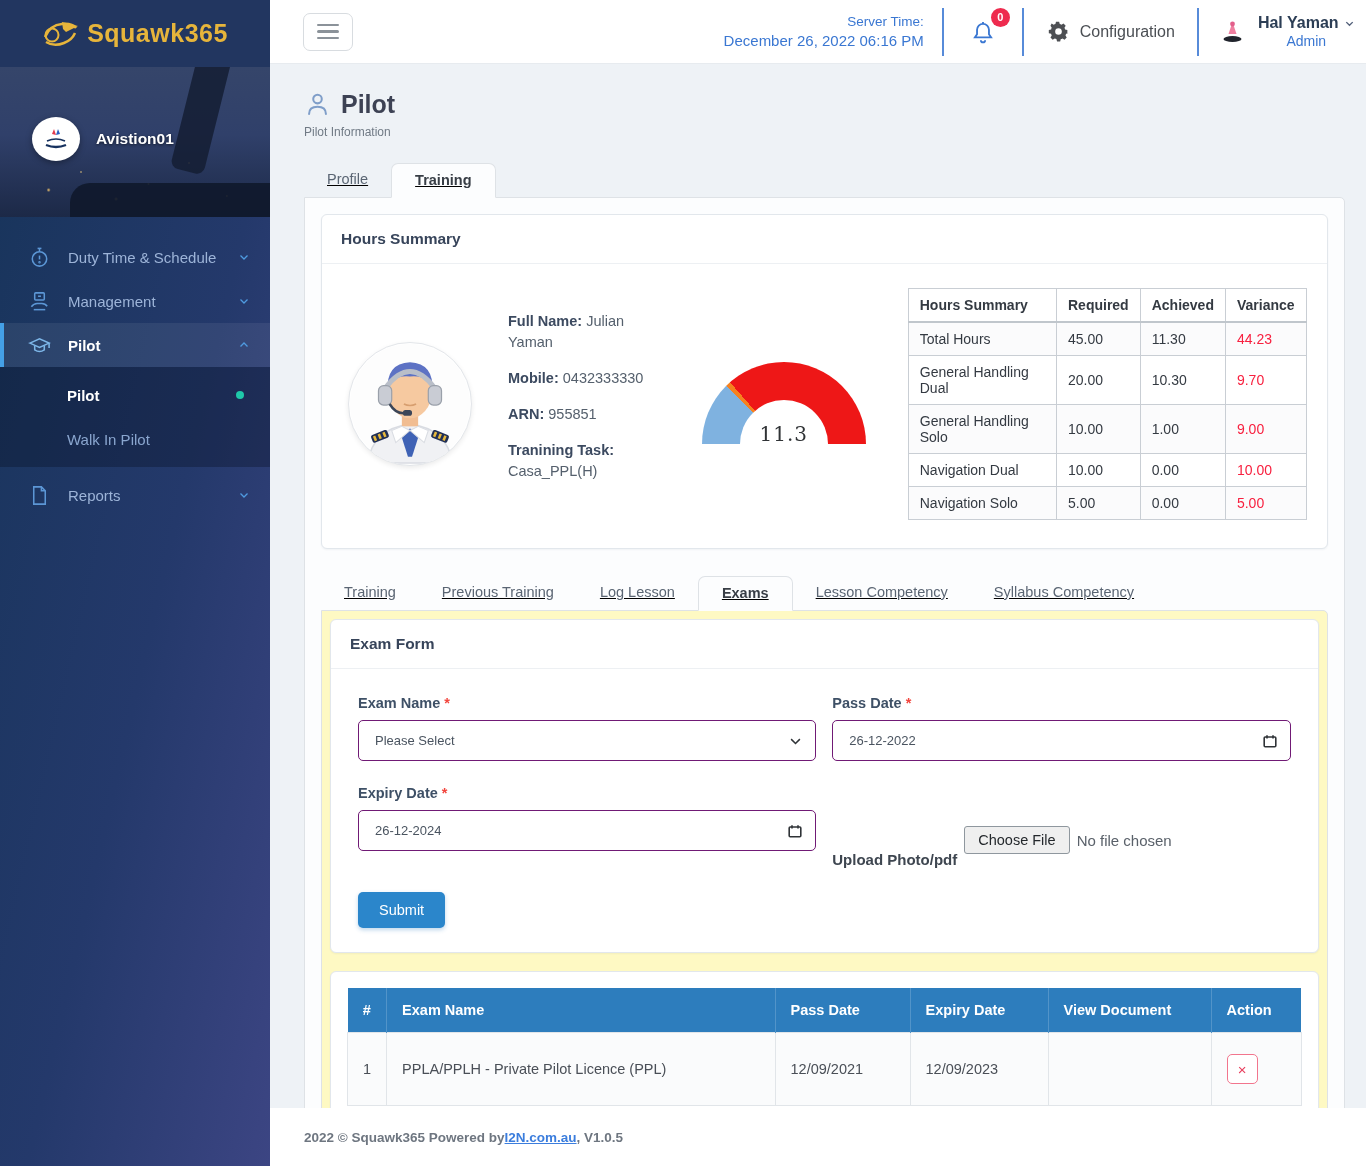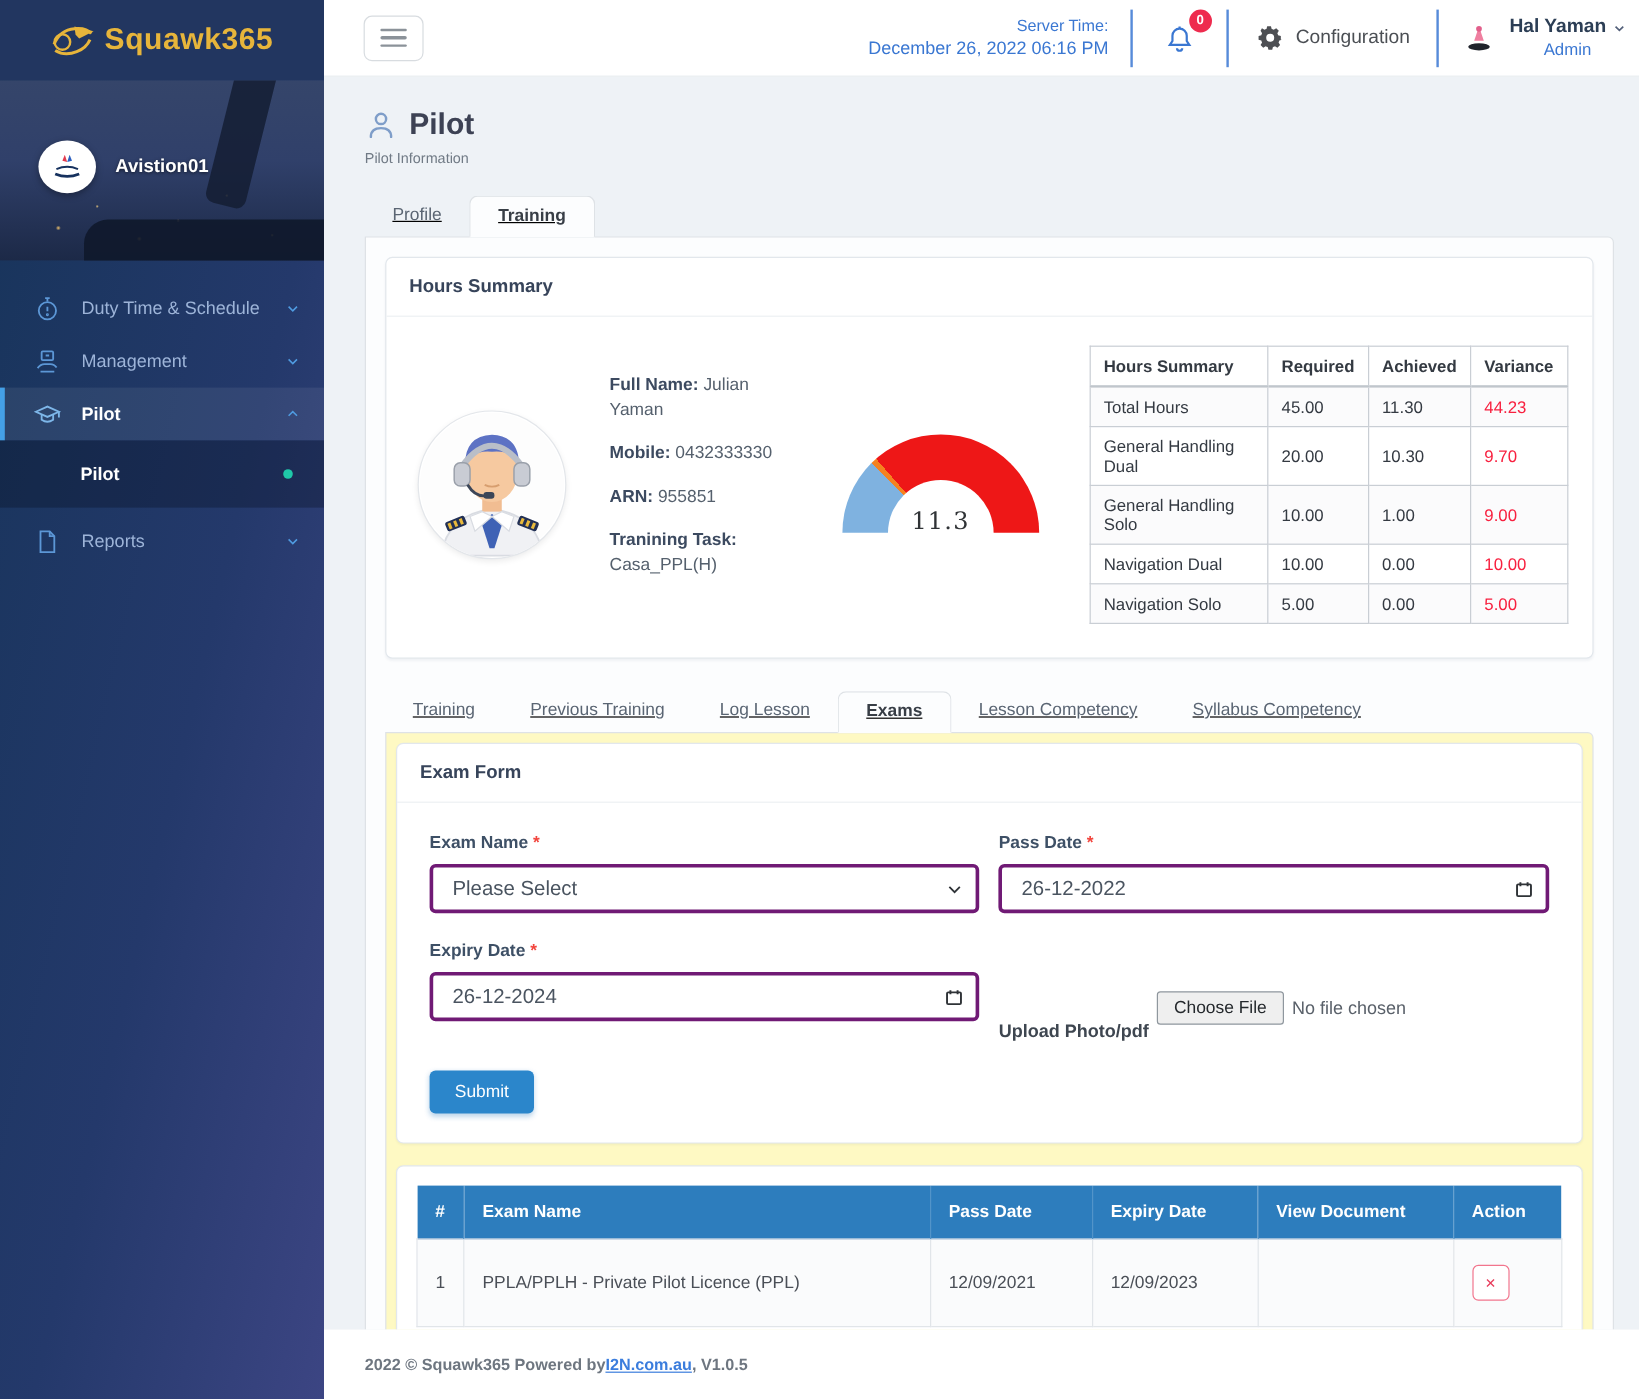--- a/index.html
+++ b/index.html
@@ -89,21 +89,21 @@
   .hours-table td.neg { color:#f8203f; }
 
   .sub-tabs { margin-top:27px; }
   .sub-panel { border:1px solid #dee2e6; background:#fef9c3; border-radius:0 5px 5px 5px; padding:8px; }
 
   .form-body { padding:26px 27px 24px; }
   .form-grid { display:grid; grid-template-columns:1fr 1fr; column-gap:16px; row-gap:24px; }
   .field label { display:block; font-size:14.5px; font-weight:700; color:#3e5066; margin-bottom:9px; }
   .req { color:#f2453d; }
   .control { position:relative; }
-  .input, .select { width:100%; height:41px; border:3px solid #701a75; border-radius:5px; padding:0 40px 0 16px; font-size:17px; color:#4a5460; background:#fff; font-family:"Liberation Sans",sans-serif; appearance:none; display:flex; align-items:center; }
+  .input, .select { width:100%; height:41px; border:1px solid #701a75; border-radius:5px; padding:0 40px 0 16px; font-size:13px; color:#4a5460; background:#fff; font-family:"Liberation Sans",sans-serif; appearance:none; display:flex; align-items:center; }
   .ctrl-icon { position:absolute; right:13px; top:50%; transform:translateY(-50%); color:#2f3337; }
   .upload-row { display:flex; align-items:center; gap:7px; align-self:center; margin-top:27px; font-size:15px; color:#3f4650; }
   .file-btn { border:1px solid #8f979e; background:#efefef; border-radius:3px; padding:5px 13px; font-size:14.5px; color:#24282c; cursor:pointer; }
   .no-file { color:#5a616a; font-size:15px; }
   .submit-btn { margin-top:24px; background:#2b86cb; color:#fff; border:none; border-radius:5px; padding:10px 21px; font-size:14.5px; cursor:pointer; box-shadow:0 2px 4px rgba(40,120,190,.3); font-family:"Liberation Sans",sans-serif; }
 
   .list-card { margin-top:18px; padding:16px; }
   .exam-table { width:100%; border-collapse:collapse; font-size:14.5px; }
   .exam-table th { background:#2d7dbd; color:#fff; text-align:left; font-weight:700; padding:14px 15px; border-left:1px solid rgba(255,255,255,.18); }
   .exam-table th:first-child { border-left:none; text-align:center; }
@@ -181,20 +181,23 @@
         </svg>
         <span class="lbl">Pilot</span>
         <svg class="chev" viewBox="0 0 24 24" fill="none" stroke="currentColor" stroke-width="2.6">
             <polyline points="5,15 12,8 19,15"></polyline>
           </svg>
       </div>
       <div class="submenu">
         <div class="sub-item active">
           <span>Pilot</span>
           <span class="dot"></span>
+        </div>
+        <div class="sub-item">
+          <span>Walk In Pilot</span>
         </div>
       </div>
       <div class="nav-item" style="margin-top:6px;">
         <svg class="icn" viewBox="0 0 24 24" fill="none" stroke="currentColor" stroke-width="1.6">
           <path d="M6 3h8l4 4v14H6z"></path>
             <path d="M14 3v4h4"></path>
         </svg>
         <span class="lbl">Reports</span>
         <svg class="chev" viewBox="0 0 24 24" fill="none" stroke="currentColor" stroke-width="2.6">
             <polyline points="5,9 12,16 19,9"></polyline>

